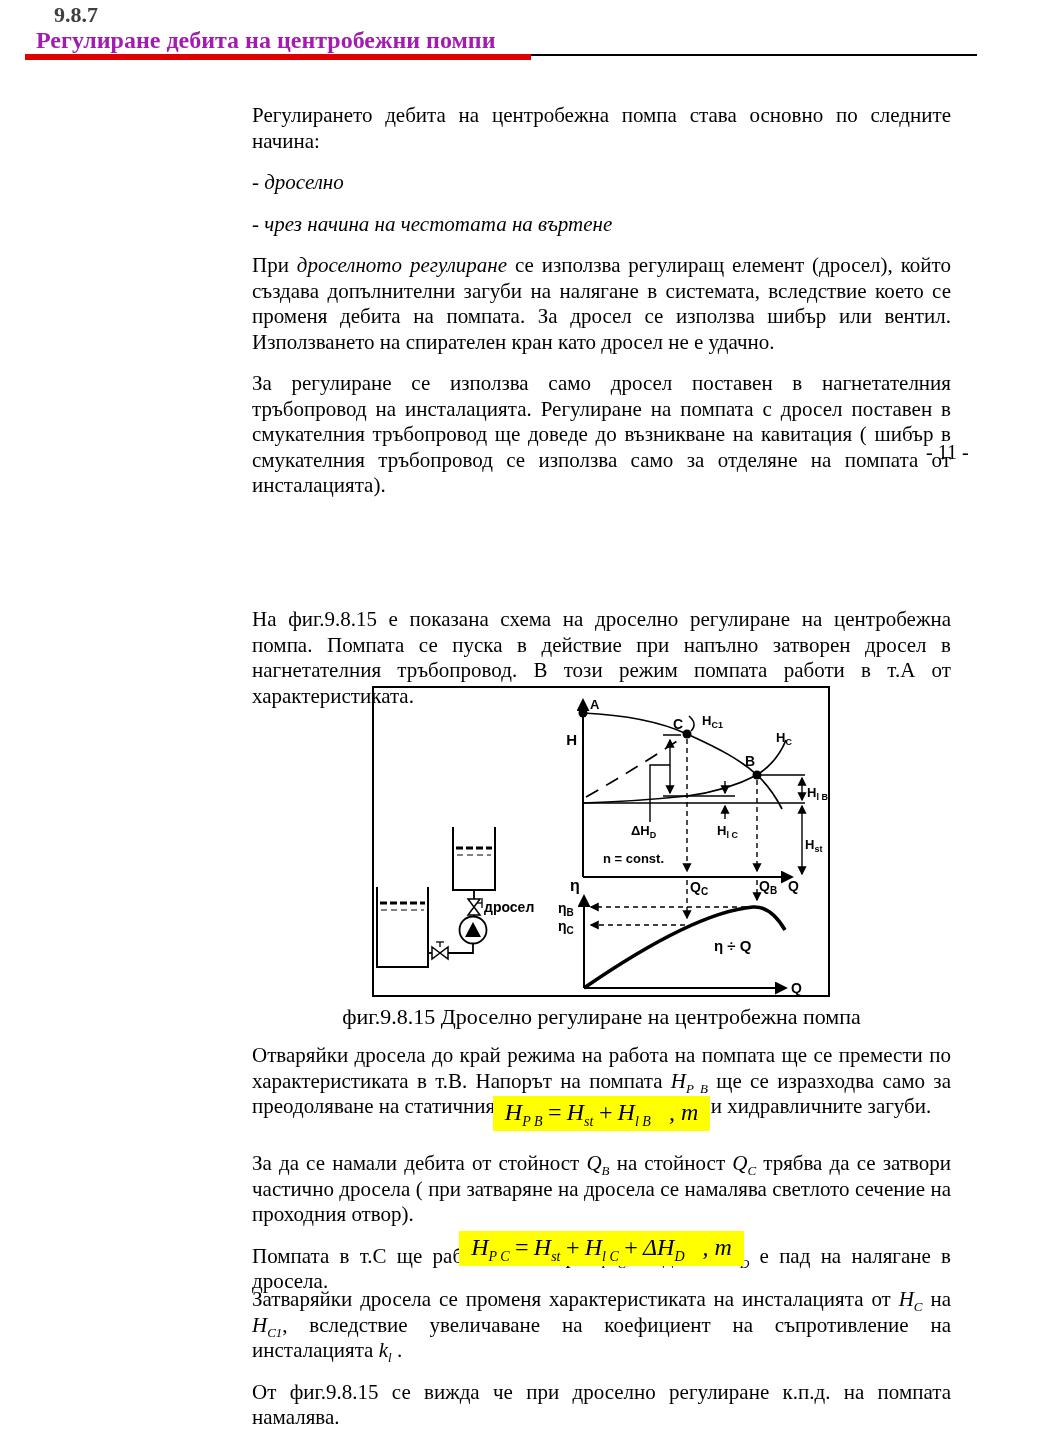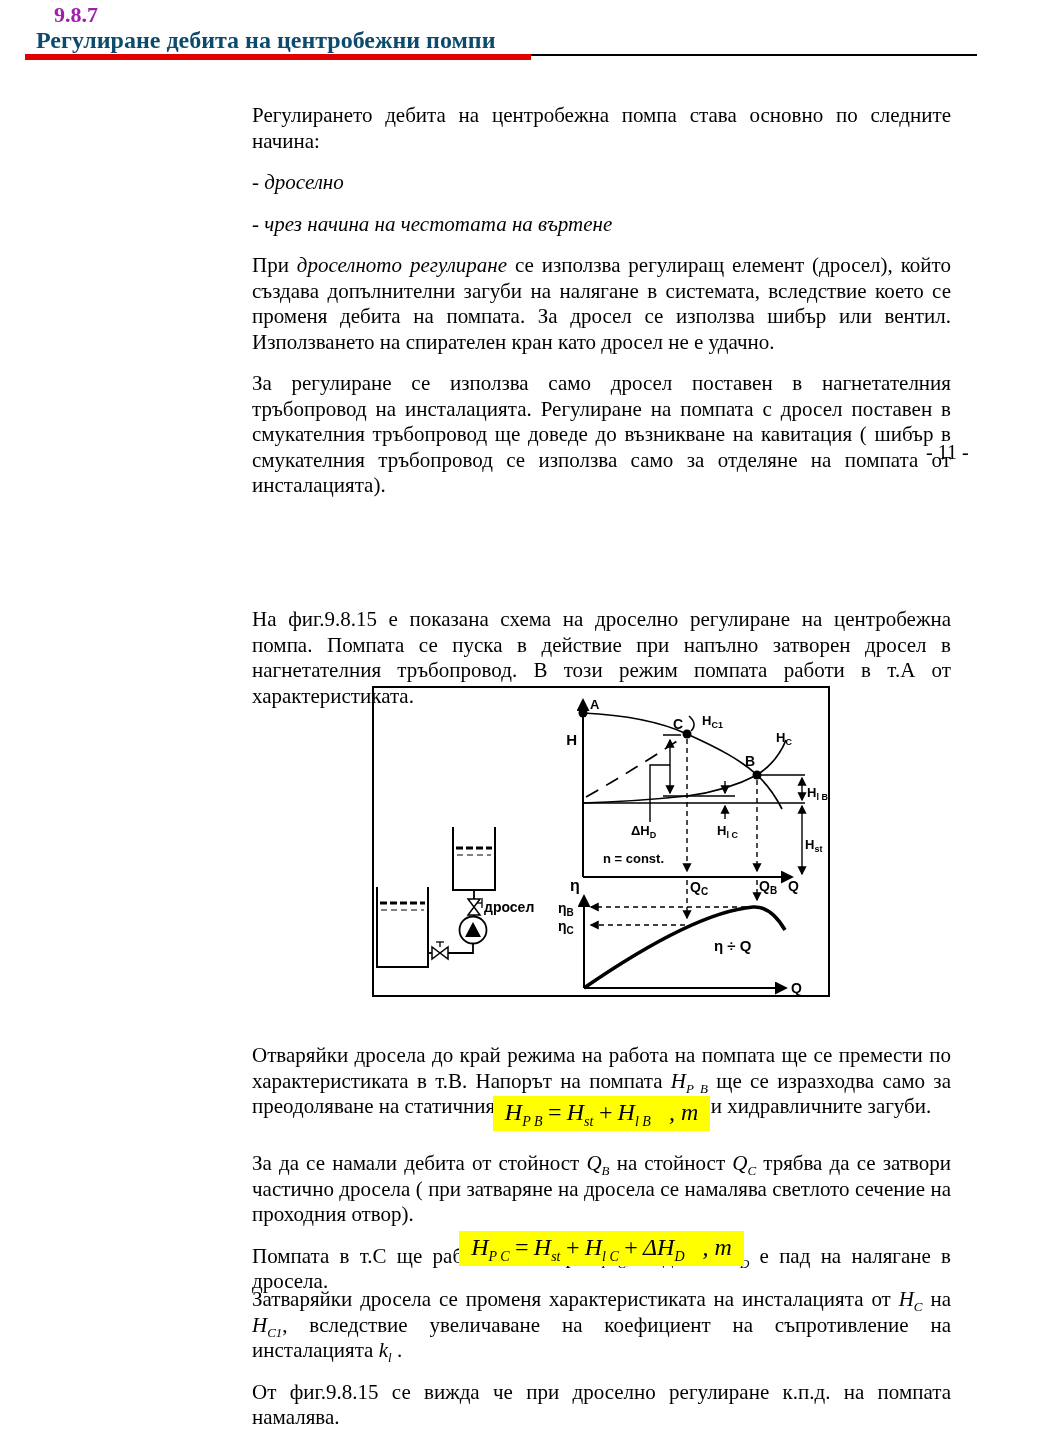--- a/index.html
+++ b/index.html
@@ -1,20 +1,20 @@
 <!DOCTYPE html>
 <html><head>
 <meta charset="utf-8">
 <style>
   html,body { margin:0; padding:0; background:#ffffff; }
   .page { position:relative; width:1060px; height:1440px; background:#fff;
           font-family:"Liberation Serif", serif; color:#000; overflow:hidden; }
 
-  .secnum { position:absolute; left:54px; top:2px; font-size:22px; font-weight:bold; color:#a21caf; }
-  .title  { position:absolute; left:36px; top:27px; margin:0; font-size:24px; font-weight:bold; color:#0c4a6e; }
+  .secnum { position:absolute; left:54px; top:2px; font-size:22px; font-weight:bold; color:#404040; }
+  .title  { position:absolute; left:36px; top:27px; margin:0; font-size:24px; font-weight:bold; color:#a21caf; }
   .rule-red   { position:absolute; left:25px; top:54px; width:506px; height:6px; background:#e00000; }
   .rule-black { position:absolute; left:531px; top:54px; width:446px; height:2px; background:#000; }
 
   .col { position:absolute; left:236px; width:731px; font-size:21px; line-height:25.5px;
          text-align:justify; }
   .col p { margin:16px; }
   .pagenum { position:absolute; left:926px; top:441px; font-size:20px; }
 
   .mv { font-style:italic; }
   sub { font-size:13px; line-height:0; font-style:italic; }
@@ -151,20 +151,21 @@
       <line x1="315" y1="194" x2="315" y2="232" stroke-width="1.4" stroke-dasharray="5 4" marker-end="url(#ar)"></line>
       <line x1="385" y1="194" x2="385" y2="214" stroke-width="1.4" stroke-dasharray="5 4" marker-end="url(#ar)"></line>
       <text x="198" y="205" font-size="16" stroke="none">η</text>
       <text x="186" y="227" font-size="14" stroke="none"><tspan>η</tspan><tspan font-size="10" dy="3">B</tspan></text>
       <text x="186" y="245" font-size="14" stroke="none"><tspan>η</tspan><tspan font-size="10" dy="3">C</tspan></text>
       <text x="342" y="265" font-size="15" stroke="none">η ÷ Q</text>
       <text x="419" y="307" font-size="14" stroke="none">Q</text>
     </g>
   </svg>
 
+  <div class="caption">фиг.9.8.15 Дроселно регулиране на центробежна помпа</div>
 
   <div class="col" style="top:1027px">
     <p><span>Отваряйки дросела до край режима на работа на помпата ще се премести по характеристиката в т.В. Напорът на помпата </span><i class="mv"><span>H</span><sub>P B</sub></i><span> ще се изразходва само за преодоляване на статичния напор на инсталацията и хидравличните загуби.</span></p>
   </div>
 
   <div class="formula-wrap" style="top:1096px">
     <span class="formula"><span>H</span><sub>P B</sub><span class="op">=</span><span>H</span><sub>st</sub><span class="op">+</span><span>H</span><sub>l B</sub><span class="tail">,</span>&nbsp;<span>m</span></span>
   </div>
 
   <div class="col" style="top:1135px">

